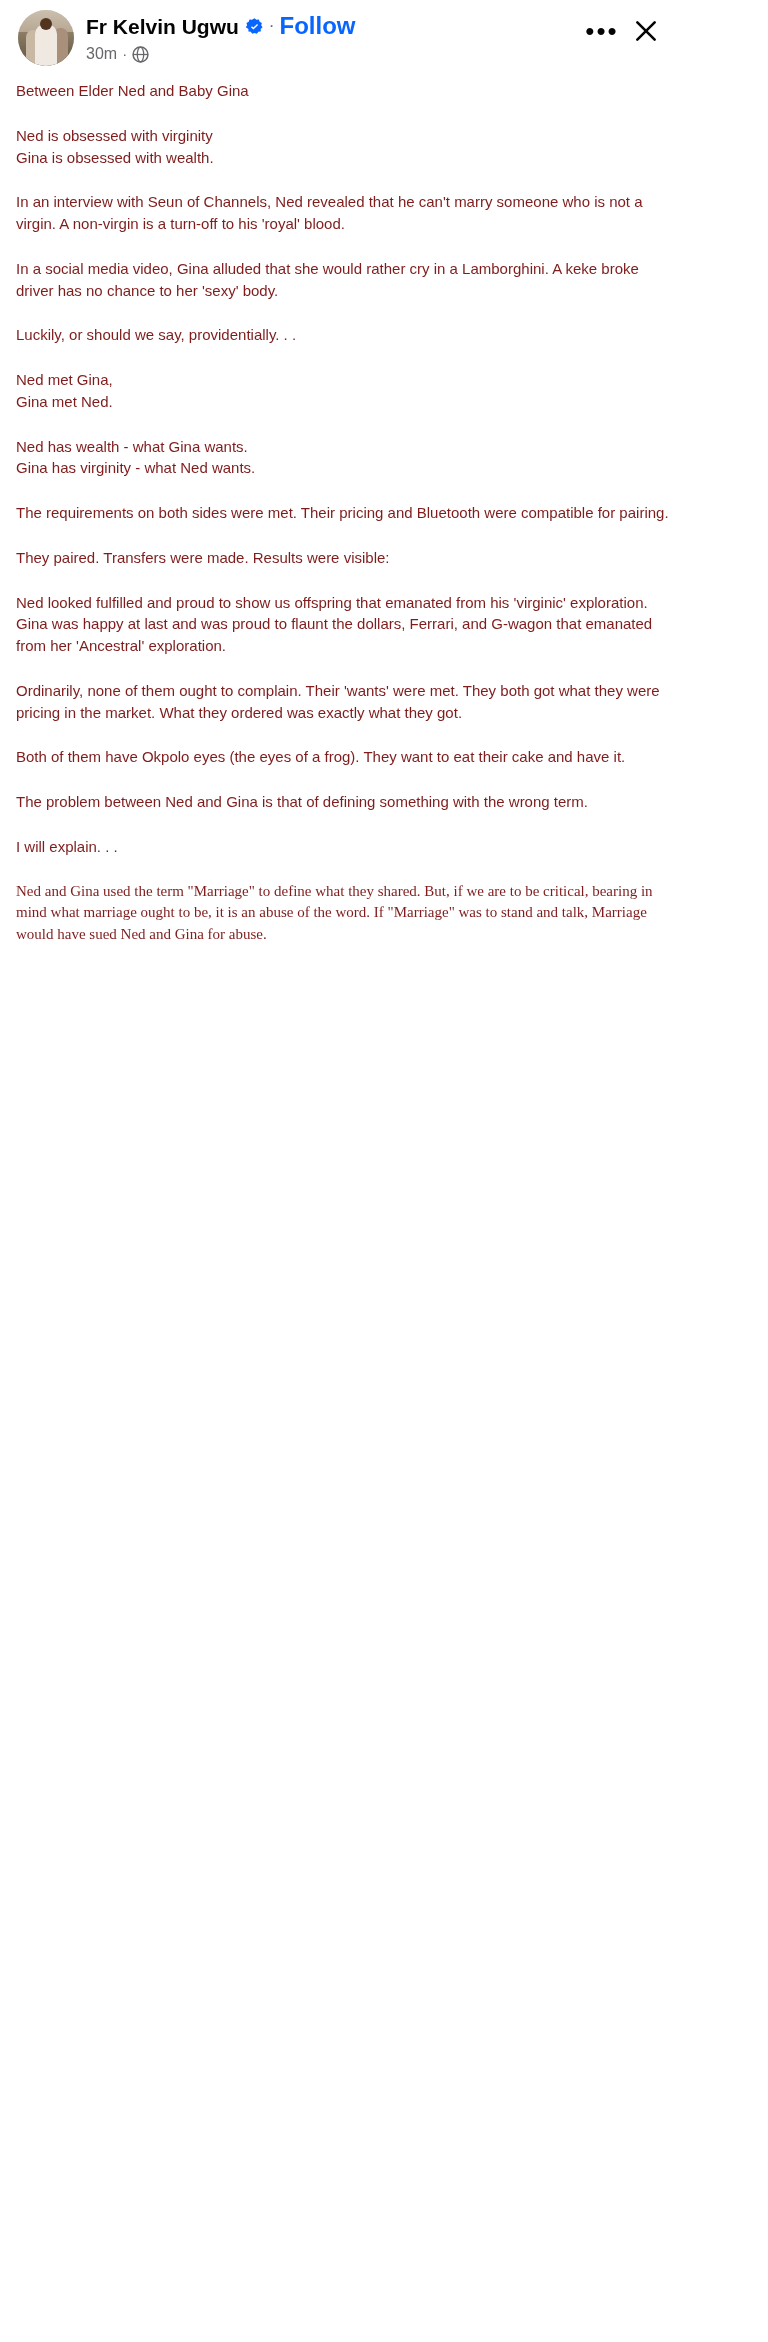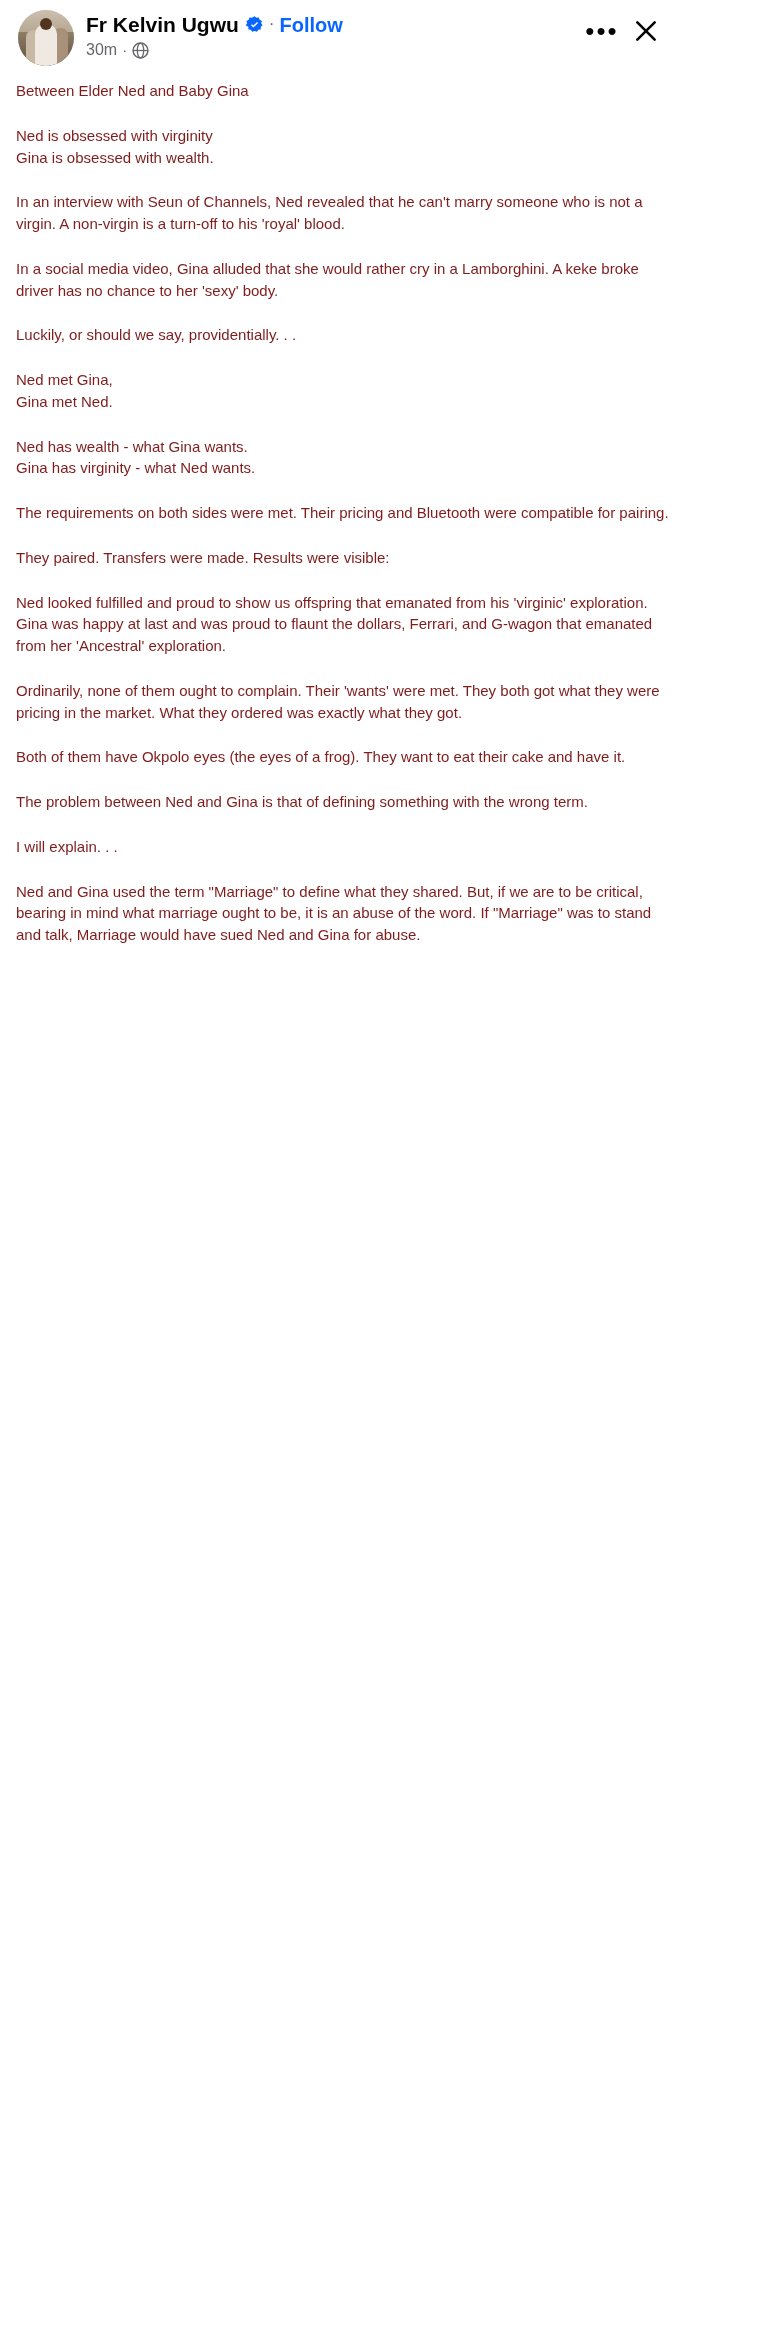--- a/index.html
+++ b/index.html
@@ -109,21 +109,21 @@
     flex: 0 0 19px;
     position: relative;
   }
   .verified-badge svg { display: block; }
   .dot-sep {
     color: #65676b;
     font-size: 17px;
     margin: 0 5px;
   }
   .follow-link {
-    font-size: 20px;
+    font-size: 24px;
     font-weight: bold;
     color: #0866ff;
     white-space: nowrap;
   }
   .meta-line {
     display: flex;
     align-items: flex-start;
     margin-top: 4px;
     color: #65676b;
     font-size: 16px;
@@ -172,21 +172,21 @@
     padding: 10px 8px 0 16px;
     box-sizing: border-box;
     font-size: 15px;
     line-height: 1.45;
     color: #7f1d1d;
   }
   .para {
     margin: 0 0 23px 0;
     white-space: pre-wrap;
   }
-  .para:last-child { margin-bottom: 0; }
+  .para:last-child { margin-bottom: 0; font-family: Liberation Serif, serif; }
   .fade-last {
     position: relative;
   }
 </style>
 </head>
 <body>
 
 <div class="post">
 
   <div class="post-header">

